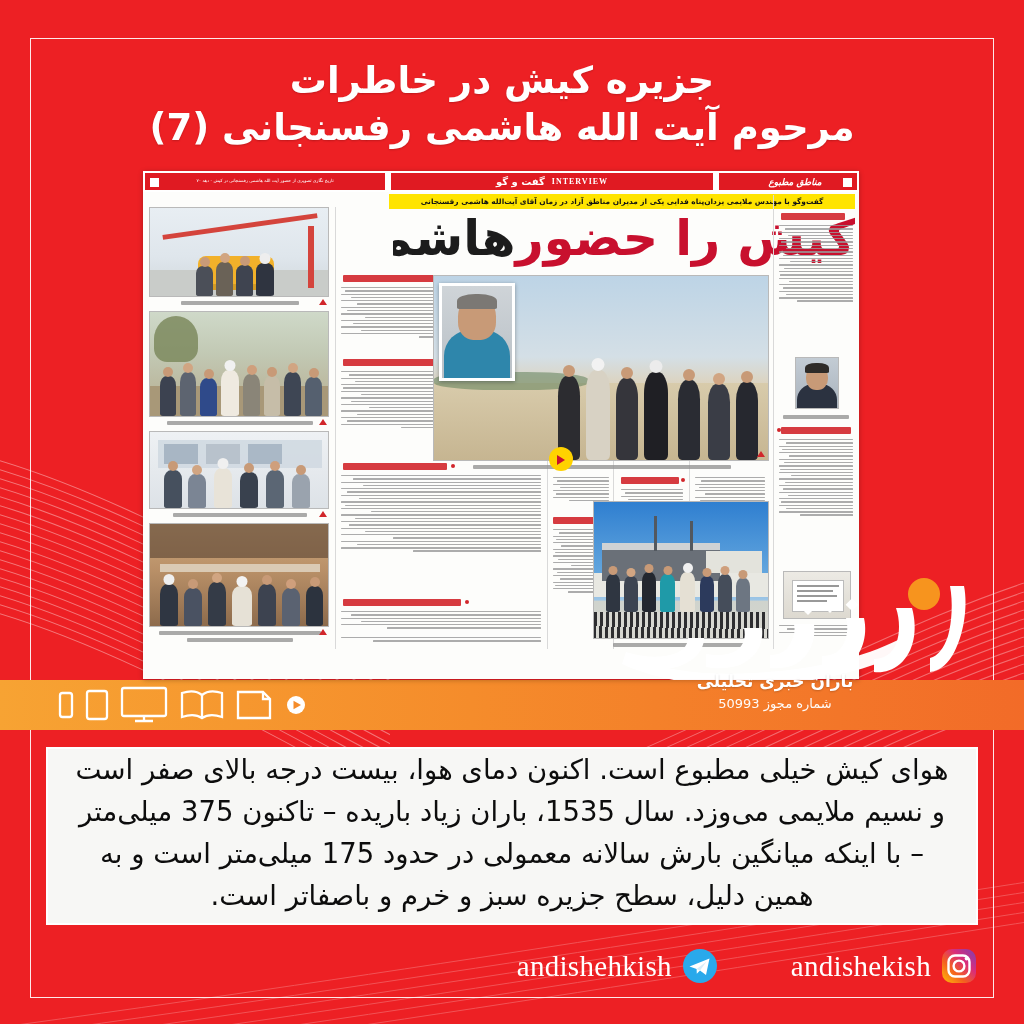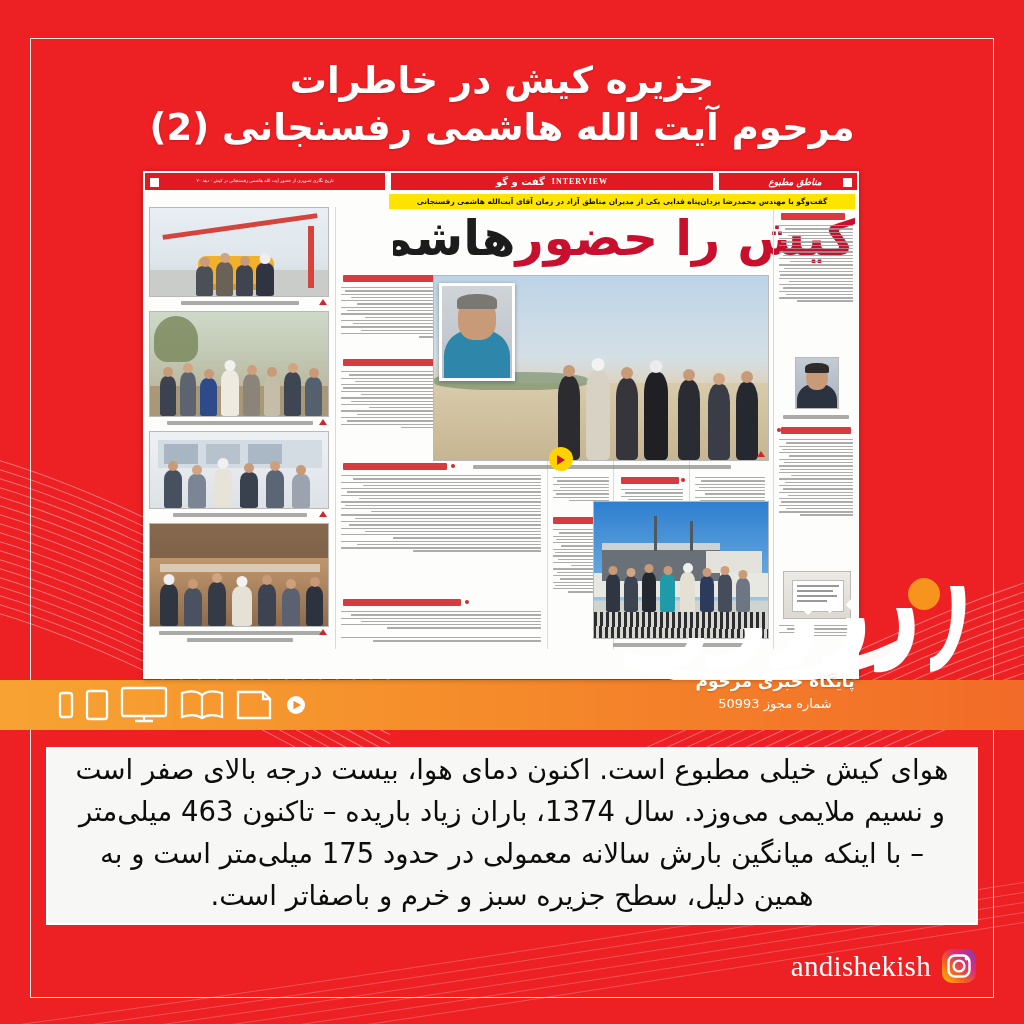--- a/index.html
+++ b/index.html
@@ -245,42 +245,42 @@
       <path d="M1040 30 C 780 70 420 130 -20 190"></path>
         <path d="M1040 40 C 780 80 420 140 -20 200"></path>
     </g>
   </svg>
 </div>
 
 <div class="frame"></div>
 
 <div class="header">
   <div class="line l1">جزیره کیش در خاطرات</div>
-  <div class="line l2">مرحوم  آیت الله هاشمی رفسنجانی (2)</div>
+  <div class="line l2">مرحوم  آیت الله هاشمی رفسنجانی (7)</div>
 </div>
 
 <div class="paper">
 
   <div class="pp-masthead">
     <div class="pp-mast-red a">
       <div class="pp-sqr l"></div>
       <div class="pp-mast-date">تاریخ نگاری تصویری از حضور آیت الله هاشمی رفسنجانی در کیش - دهه ۷۰</div>
     </div>
     <div class="pp-mast-red b"></div>
     <div class="pp-mast-ctr">
       <span class="en">INTERVIEW</span>
       <span class="fa">گفت و گو</span>
     </div>
     <div class="pp-mast-red c">
       <div class="pp-sqr r"></div>
     </div>
     <div class="pp-mast-logo">مناطق مطبوع</div>
   </div>
 
-  <div class="pp-kicker">گفت‌وگو با مهندس محمدرضا یزدان‌پناه فدایی یکی از مدیران مناطق آزاد در زمان آقای آیت‌الله هاشمی رفسنجانی</div>
+  <div class="pp-kicker">گفت‌وگو با مهندس ملایمی یزدان‌پناه فدایی یکی از مدیران مناطق آزاد در زمان آقای آیت‌الله هاشمی رفسنجانی</div>
   <div class="pp-headline">
     <b class="k">کیش را حضور</b>
     <b class="d">هاشمی</b>
 
   </div>
 
   <div class="ph" style="left:6px;top:36px;width:180px;height:90px;">
     <div class="sky" style="background:linear-gradient(180deg,#e8eef3 0%,#dfe6ec 55%,#cfd6da 100%);"></div>
     <div style="position:absolute;left:0;bottom:0;width:100%;height:26px;background:#c9ccc9;"></div>
     <div style="position:absolute;left:12px;top:16px;width:156px;height:5px;background:#d4443c;transform:rotate(-8deg);"></div>
@@ -801,26 +801,26 @@
         <path d="M92 66 C92 80 80 92 60 96 C44 99 28 98 14 94 L14 80 C30 85 46 86 58 83 C70 80 76 74 76 66 Z"></path>
 
         <path d="M14 80 C40 97 86 104 140 101 C200 98 250 86 286 68 L292 80 C252 100 198 112 140 114 C82 116 36 104 10 92 Z" opacity="0.97"></path>
 
         <rect x="236" y="28" width="9" height="9" transform="rotate(45 240 32)"></rect>
         <rect x="214" y="30" width="9" height="9" transform="rotate(45 218 34)"></rect>
         <rect x="192" y="32" width="9" height="9" transform="rotate(45 196 36)"></rect>
       </g>
     </svg>
   </div>
-  <div class="brand-tag">پایگاه خبری مرحوم</div>
+  <div class="brand-tag">باران خبری تحلیلی</div>
   <div class="brand-lic">شماره مجوز 50993</div>
 </div>
 
 <div class="card">
-  <p>هوای کیش خیلی مطبوع است. اکنون دمای هوا، بیست درجه بالای صفر است و نسیم ملایمی می‌وزد. سال 1374، باران زیاد باریده – تاکنون 463 میلی‌متر – با اینکه میانگین بارش سالانه معمولی در حدود 175 میلی‌متر است و به همین دلیل، سطح جزیره سبز و خرم و باصفاتر است.</p>
+  <p>هوای کیش خیلی مطبوع است. اکنون دمای هوا، بیست درجه بالای صفر است و نسیم ملایمی می‌وزد. سال 1535، باران زیاد باریده – تاکنون 375 میلی‌متر – با اینکه میانگین بارش سالانه معمولی در حدود 175 میلی‌متر است و به همین دلیل، سطح جزیره سبز و خرم و باصفاتر است.</p>
 </div>
 
 <div class="footer">
 
 
   <a class="soc" id="soc-ig" href="#" style="text-decoration:none;">
     <span class="ico">
       <svg viewBox="0 0 38 38" aria-hidden="true">
         <defs>
           <linearGradient id="igg" x1="0" y1="1" x2="1" y2="0">
@@ -832,14 +832,24 @@
         </defs>
         <rect x="2" y="2" width="34" height="34" rx="10" fill="url(#igg)"></rect>
         <rect x="8.5" y="8.5" width="21" height="21" rx="6.5" fill="none" stroke="#fff" stroke-width="2.4"></rect>
         <circle cx="19" cy="19" r="5.4" fill="none" stroke="#fff" stroke-width="2.4"></circle>
         <circle cx="26.6" cy="11.6" r="1.9" fill="#fff"></circle>
       </svg>
     </span>
     <span class="txt">andishekish</span>
   </a>
 
+  <a class="soc" id="soc-tg" href="#" style="text-decoration:none;">
+    <span class="ico">
+      <svg viewBox="0 0 38 38" aria-hidden="true">
+        <circle cx="19" cy="19" r="17" fill="#29A9EB"></circle>
+        <path d="M8.5 19.4 L28.5 11.6 L25 28 L19 23.6 L15.8 26.8 L15.6 21.9 Z" fill="#fff"></path>
+        <path d="M15.6 21.9 L25.6 14.6 L19 23.6 Z" fill="#d7ecf8"></path>
+      </svg>
+    </span>
+    <span class="txt">andishehkish</span>
+  </a>
 
 </div>
 
 </body></html>

